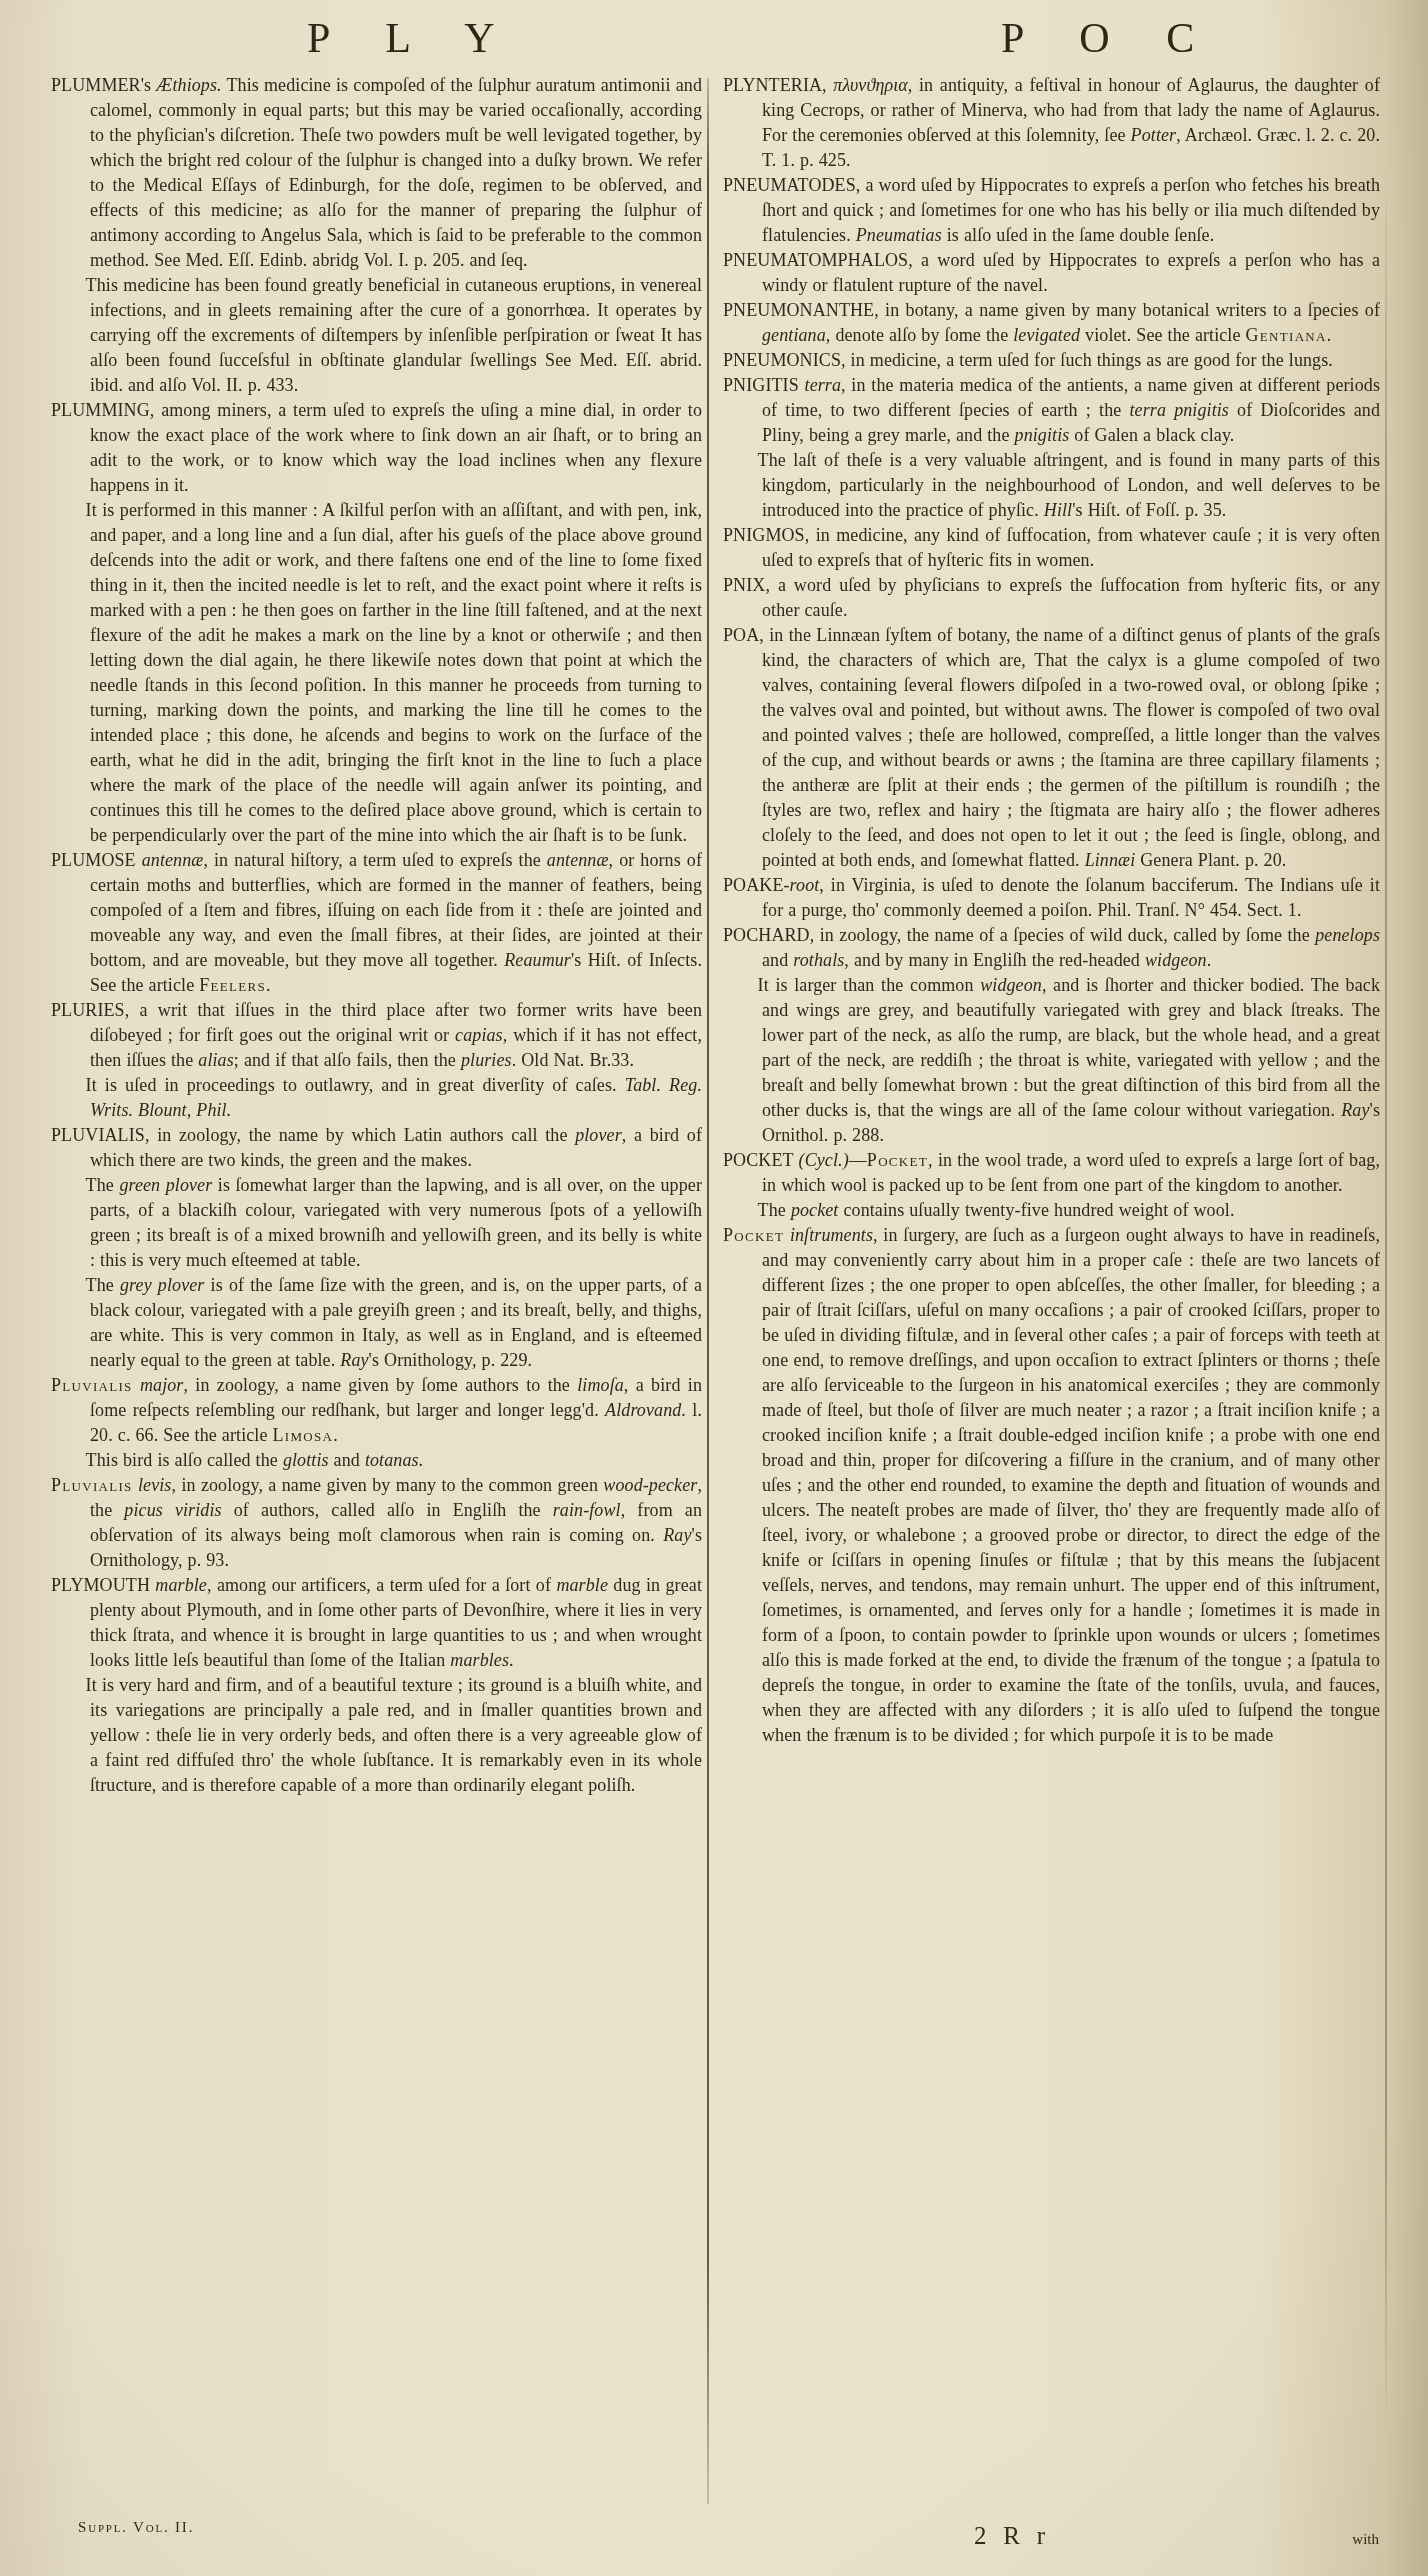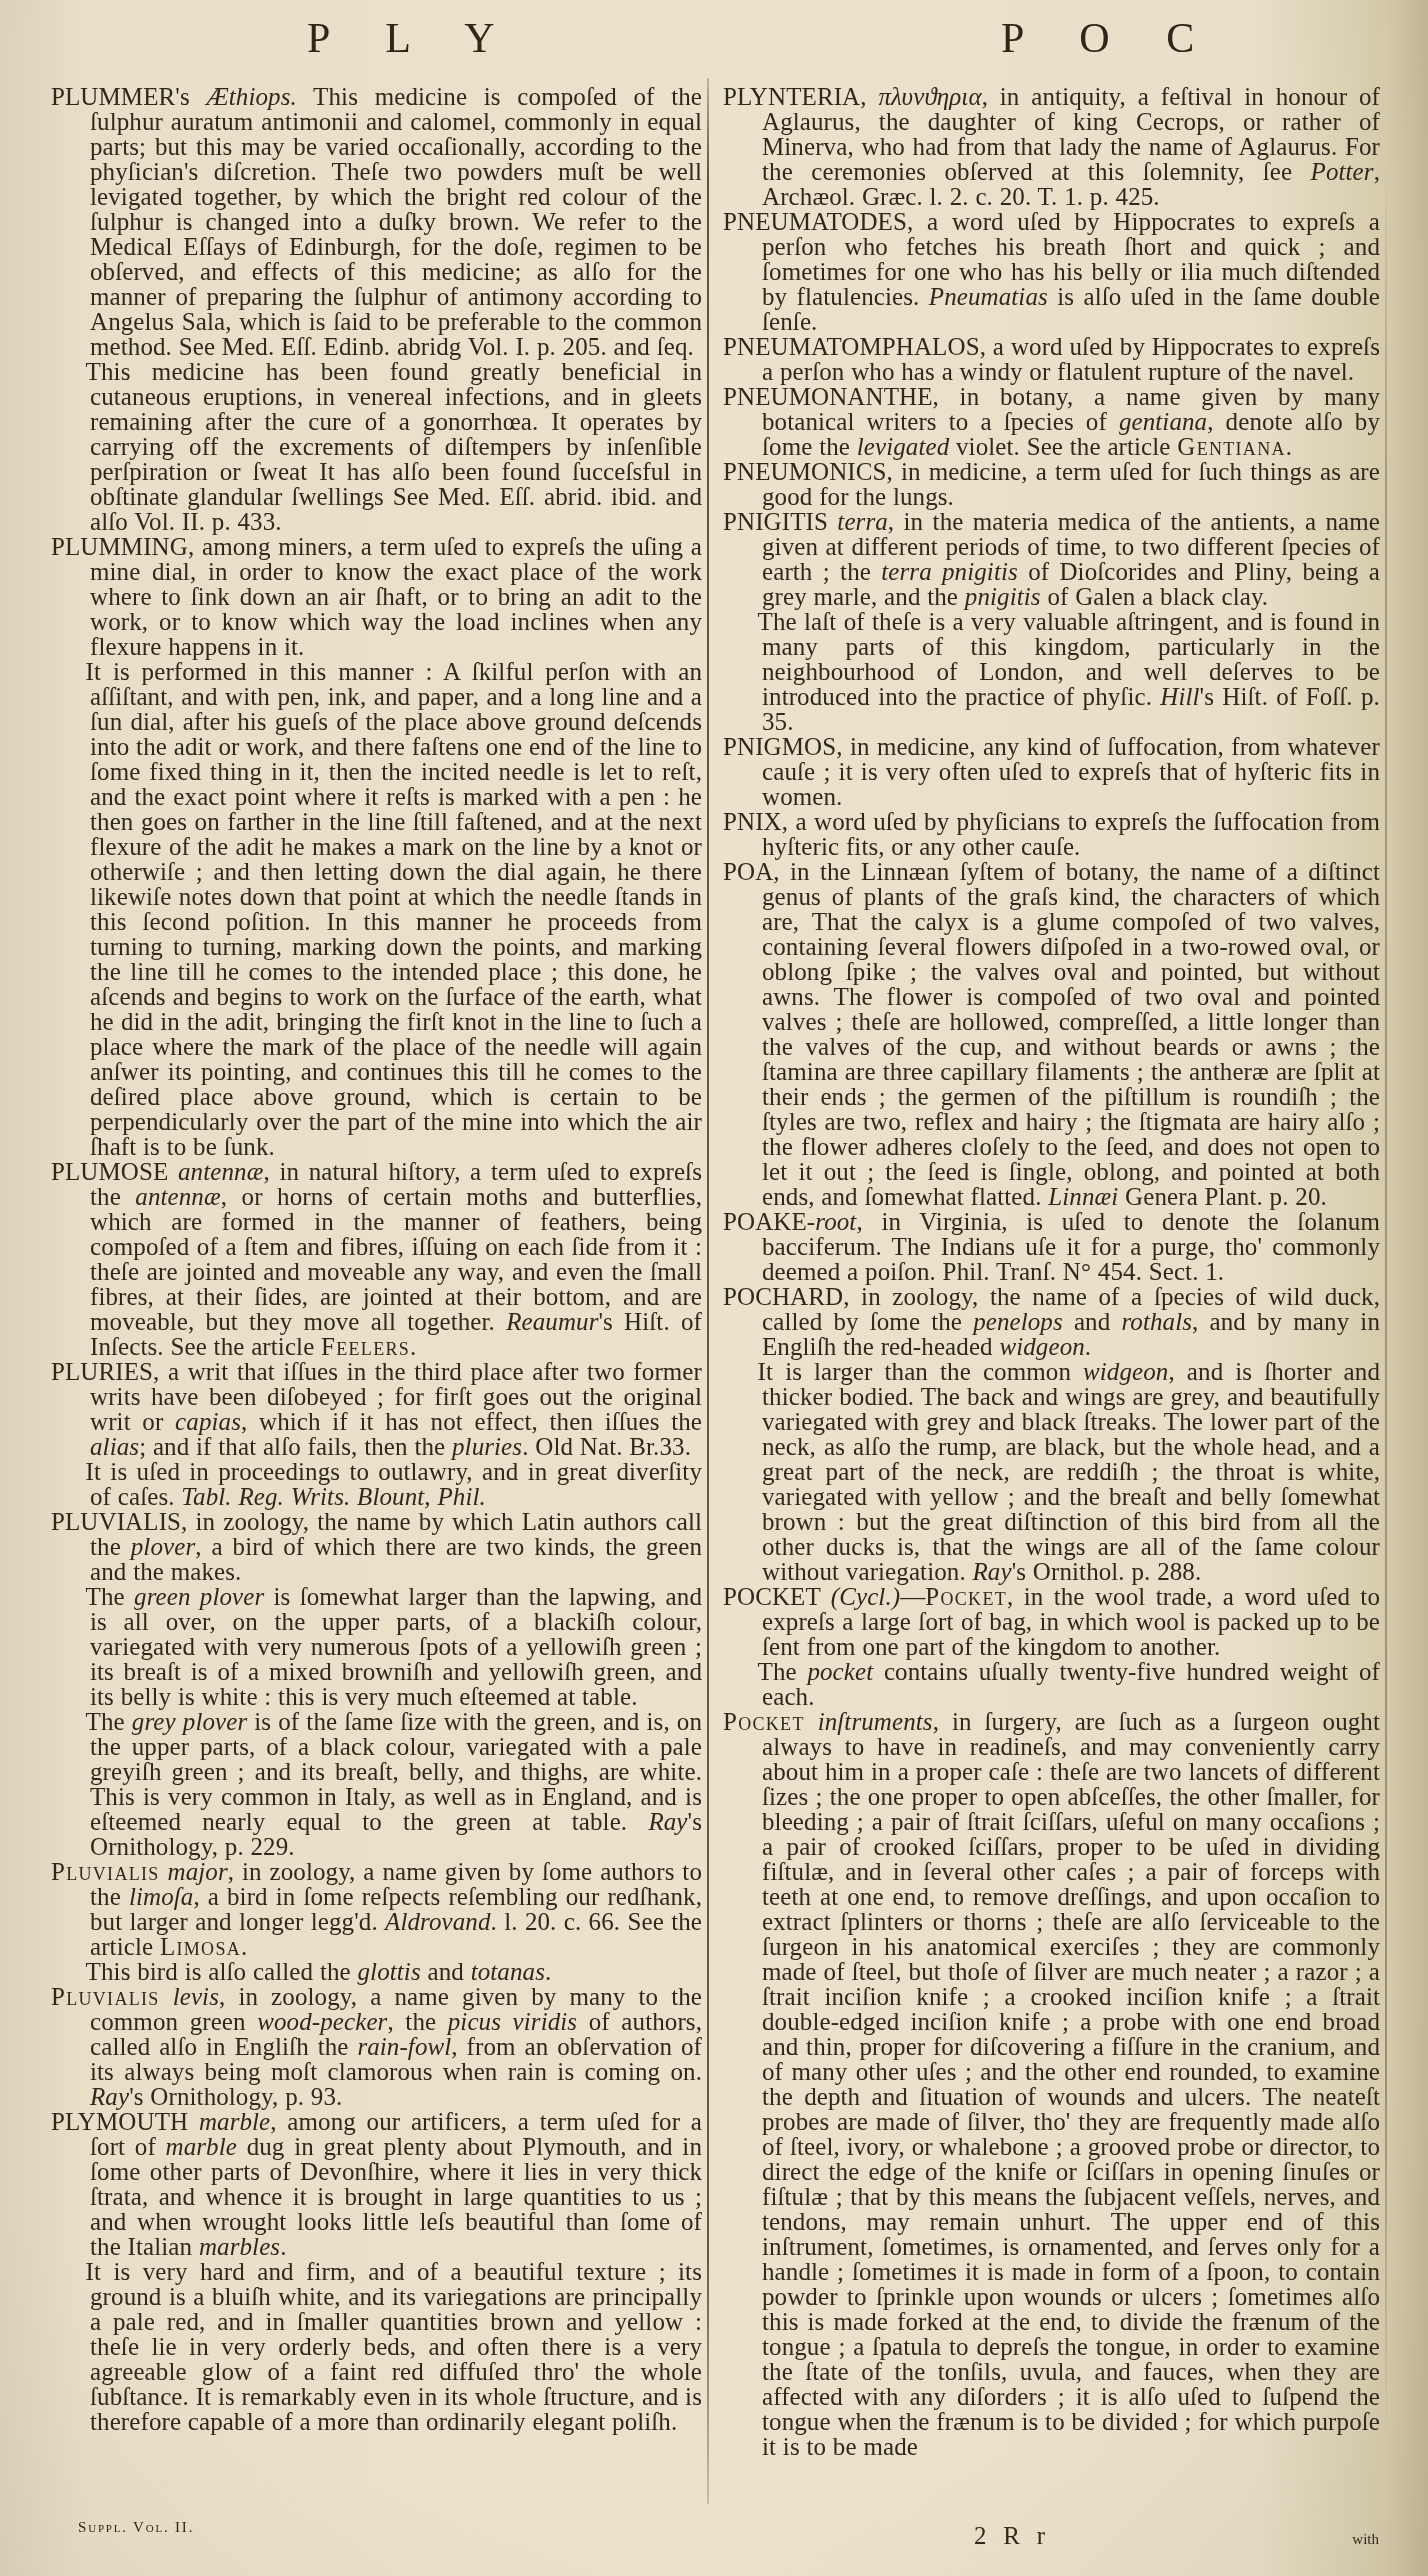--- a/index.html
+++ b/index.html
@@ -18,22 +18,22 @@
   }
   .running-head{
     position:absolute;top:14.2px;
     font-size:42px;letter-spacing:23px;
     color:#2e2616;
     text-align:right;
   }
   .head-left{left:307px;}
   .head-right{left:1001px;}
   .col{
-    position:absolute;top:84px;
-    font-size:25px;line-height:25px;
+    position:absolute;top:73px;
+    font-size:18px;line-height:25px;
     text-align:justify;
     letter-spacing:0.1px;
     word-spacing:0.4px;
   }
   .col-left{left:51px;width:651px;}
   .col-right{left:723px;width:657px;}
   .col p{margin:0;padding:0;}
   p.entry{text-indent:-39px;padding-left:39px;}
   p.cont{text-indent:-4.4px;padding-left:39px;}
   .seg-i{font-style:italic;}
@@ -88,21 +88,21 @@
       <p class="entry"><span class="seg-p">PNEUMONICS, in medicine, a term uſed for ſuch things as are good for the lungs.</span></p>
       <p class="entry"><span class="seg-p">PNIGITIS </span><span class="seg-i">terra</span><span class="seg-p">, in the materia medica of the antients, a name given at different periods of time, to two different ſpecies of earth ;  the </span><span class="seg-i">terra pnigitis</span><span class="seg-p"> of Dioſcorides and Pliny, being a grey marle, and the </span><span class="seg-i">pnigitis</span><span class="seg-p"> of Galen a black clay.</span></p>
       <p class="cont"><span class="seg-p">The laſt of theſe is a very valuable aſtringent, and is found in many parts of this kingdom, particularly in the neighbourhood of London, and well deſerves to be introduced into the practice of phyſic.  </span><span class="seg-i">Hill</span><span class="seg-p">'s Hiſt. of Foſſ. p. 35.</span></p>
       <p class="entry"><span class="seg-p">PNIGMOS, in medicine, any kind of ſuffocation, from whatever cauſe ; it is very often uſed to expreſs that of hyſteric fits in women.</span></p>
       <p class="entry"><span class="seg-p">PNIX, a word uſed by phyſicians to expreſs the ſuffocation from hyſteric fits, or any other cauſe.</span></p>
       <p class="entry"><span class="seg-p">POA, in the Linnæan ſyſtem of botany, the name of a diſtinct genus of plants of the graſs kind, the characters of which are,  That the calyx is a glume compoſed of two valves, containing ſeveral flowers diſpoſed in a two-rowed oval, or oblong ſpike ;  the valves oval and pointed, but without awns. The flower is compoſed of two oval and pointed valves ; theſe are hollowed, compreſſed, a little longer than the valves of the cup, and without beards or awns ;  the ſtamina are three capillary filaments ;  the antheræ are ſplit at their ends ;  the germen of the piſtillum is roundiſh ;  the ſtyles are two, reflex and hairy ;  the ſtigmata are hairy alſo ;  the flower adheres cloſely to the ſeed, and does not open to let it out ;  the ſeed is ſingle, oblong, and pointed at both ends, and ſomewhat flatted.   </span><span class="seg-i">Linnæi</span><span class="seg-p"> Genera Plant. p. 20.</span></p>
       <p class="entry"><span class="seg-p">POAKE-</span><span class="seg-i">root</span><span class="seg-p">, in Virginia, is uſed to denote the ſolanum bacciferum.  The Indians uſe it for a purge, tho' commonly deemed a poiſon.   Phil. Tranſ. N° 454. Sect. 1.</span></p>
       <p class="entry"><span class="seg-p">POCHARD, in zoology, the name of a ſpecies of wild duck, called by ſome the </span><span class="seg-i">penelops</span><span class="seg-p"> and </span><span class="seg-i">rothals</span><span class="seg-p">, and by many in Engliſh the red-headed </span><span class="seg-i">widgeon</span><span class="seg-p">.</span></p>
       <p class="cont"><span class="seg-p">It is larger than the common </span><span class="seg-i">widgeon</span><span class="seg-p">, and is ſhorter and thicker bodied.  The back and wings are grey, and beautifully variegated with grey and black ſtreaks.  The lower part of the neck, as alſo the rump, are black, but the whole head, and a great part of the neck, are reddiſh ;  the throat is white, variegated with yellow ;  and the breaſt and belly ſomewhat brown : but the great diſtinction of this bird from all the other ducks is, that the wings are all of the ſame colour without variegation.  </span><span class="seg-i">Ray</span><span class="seg-p">'s Ornithol. p. 288.</span></p>
       <p class="entry"><span class="seg-p">POCKET </span><span class="seg-i">(Cycl.)</span><span class="seg-p">—</span><span class="seg-sc">Pocket</span><span class="seg-p">,  in the wool trade,  a word uſed to expreſs a large ſort of bag, in which wool is packed up to be ſent from one part of the kingdom to another.</span></p>
-      <p class="cont"><span class="seg-p">The </span><span class="seg-i">pocket</span><span class="seg-p"> contains uſually twenty-five hundred weight of each.</span></p>
+      <p class="cont"><span class="seg-p">The </span><span class="seg-i">pocket</span><span class="seg-p"> contains uſually twenty-five hundred weight of wool.</span></p>
       <p class="entry"><span class="seg-sc">Pocket</span><span class="seg-i"> inſtruments</span><span class="seg-p">, in ſurgery, are ſuch as a ſurgeon ought always to have in readineſs, and may conveniently carry about him in a proper caſe : theſe are two lancets of different ſizes ; the one proper to open abſceſſes, the other ſmaller, for bleeding ;  a pair of ſtrait ſciſſars, uſeful on many occaſions ; a pair of crooked ſciſſars, proper to be uſed in dividing fiſtulæ, and in ſeveral other caſes ;  a pair of forceps with teeth at one end, to remove dreſſings, and upon occaſion to extract ſplinters or thorns ;  theſe are alſo ſerviceable to the ſurgeon in his anatomical exerciſes ;  they are commonly made of ſteel, but thoſe of ſilver are much neater ;  a razor ;  a ſtrait inciſion knife ;  a crooked inciſion knife ;  a ſtrait double-edged inciſion knife ;  a probe with one end broad and thin, proper for diſcovering a fiſſure in the cranium, and of many other uſes ; and the other end rounded, to examine the depth and ſituation of wounds and ulcers.   The neateſt probes are made of ſilver, tho' they are frequently made alſo of ſteel, ivory, or whalebone ;  a grooved probe or director, to direct the edge of the knife or ſciſſars in opening ſinuſes or fiſtulæ ;  that by this means the ſubjacent veſſels, nerves, and tendons, may remain unhurt.  The upper end of this inſtrument, ſometimes, is ornamented, and ſerves only for a handle ;  ſometimes it is made in form of a ſpoon, to contain powder to ſprinkle upon wounds or ulcers ;  ſometimes alſo this is made forked at the end, to divide the frænum of the tongue ;  a ſpatula to depreſs the tongue, in order to examine the ſtate of the tonſils, uvula, and fauces, when they are affected with any diſorders ;  it is alſo uſed to ſuſpend the tongue when the frænum is to be divided ;  for which purpoſe it is to be made</span></p>
     </div>
 
   <div class="footer-item footer-left">Suppl. Vol. II.</div>
   <div class="footer-item footer-sig">2 R r</div>
   <div class="footer-item footer-catch">with</div>
 </div>
 
 
 </body></html>

